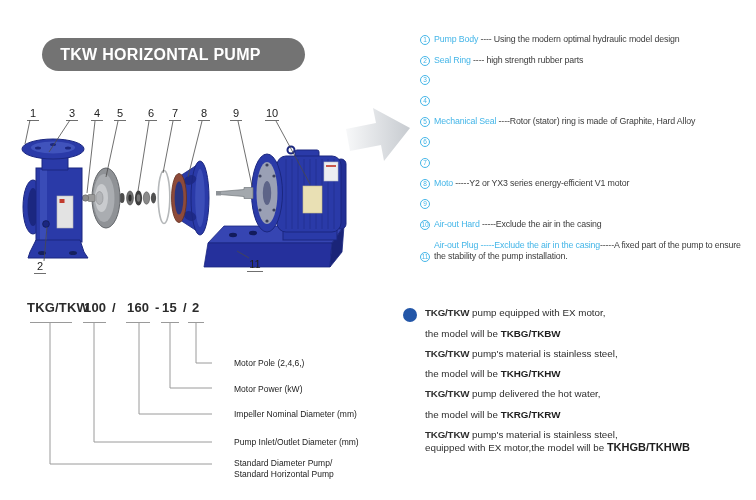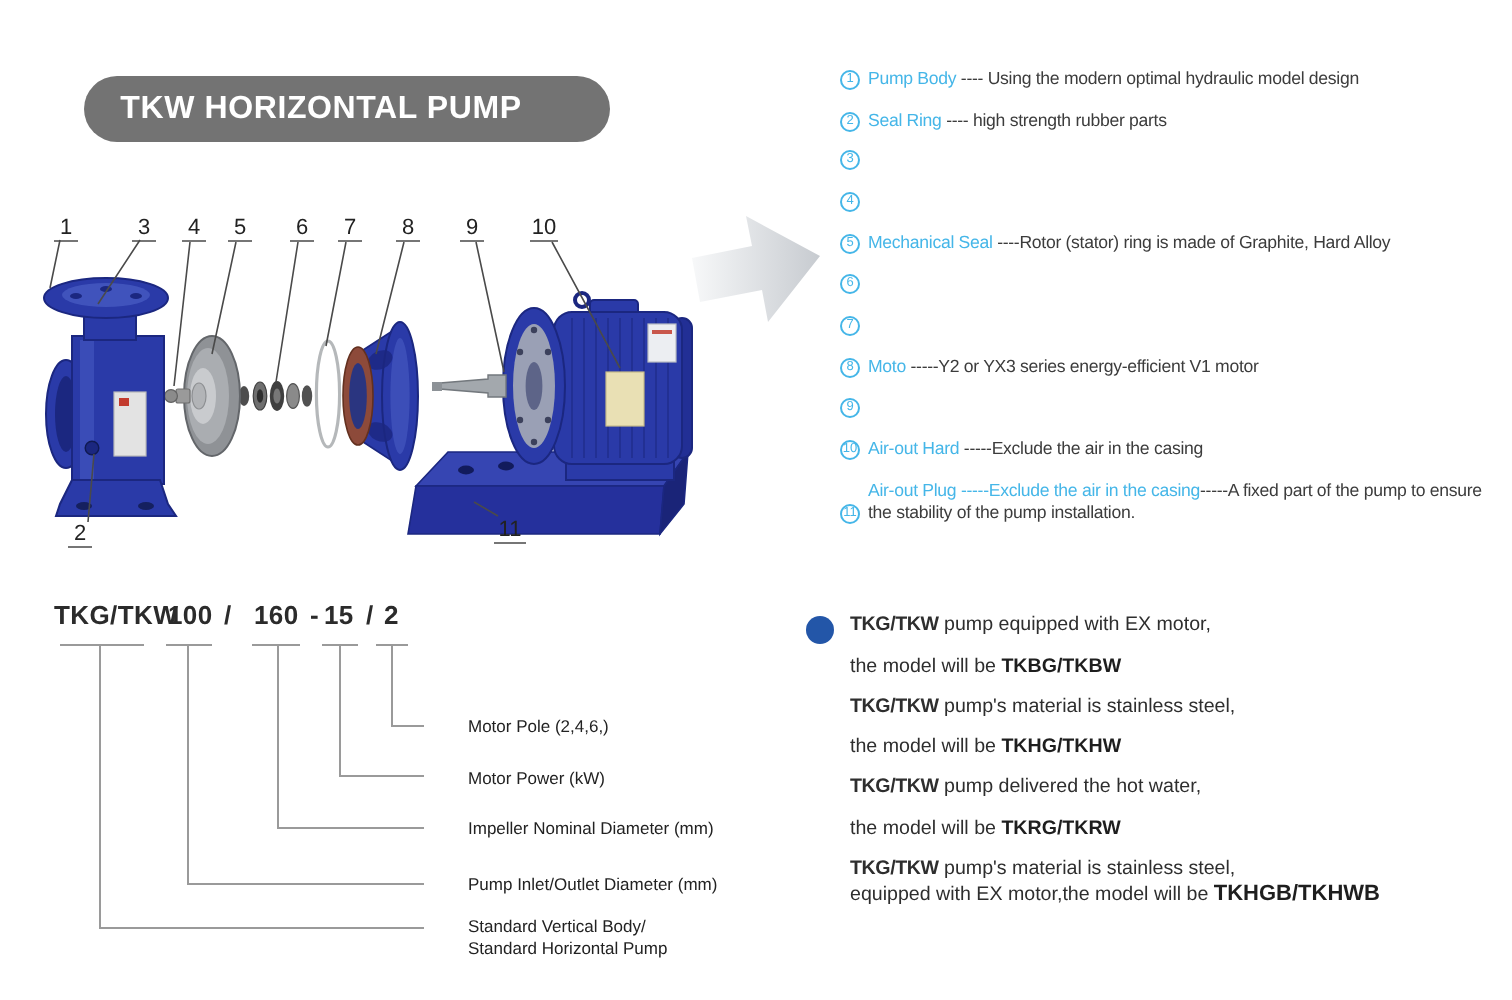--- a/index.html
+++ b/index.html
@@ -230,21 +230,21 @@
         <path d="M139,322.5 V414 H212"></path>
         <path d="M170,322.5 V388 H212"></path>
         <path d="M196,322.5 V363 H212"></path>
       </g>
     </svg>
 
     <span class="clabel" style="top:358px">Motor Pole (2,4,6,)</span>
     <span class="clabel" style="top:384px">Motor Power (kW)</span>
     <span class="clabel" style="top:409px">Impeller Nominal Diameter (mm)</span>
     <span class="clabel" style="top:437px">Pump Inlet/Outlet Diameter (mm)</span>
-    <span class="clabel" style="top:458px">Standard Vertical Body/</span>
+    <span class="clabel" style="top:458px">Standard Diameter Pump/</span>
     <span class="clabel" style="top:469px">Standard Horizontal Pump</span>
   </div>
 
   <div>
     <span class="bullet"></span>
     <div class="vline" style="top:307px"><span class="vmodel">TKG/TKW</span><span> pump equipped with EX motor,</span></div>
     <div class="vline" style="top:328px"><span>the model will be </span><span class="vcode">TKBG/TKBW</span></div>
     <div class="vline" style="top:348px"><span class="vmodel">TKG/TKW</span><span> pump's material is stainless steel,</span></div>
     <div class="vline" style="top:368px"><span>the model will be </span><span class="vcode">TKHG/TKHW</span></div>
     <div class="vline" style="top:388px"><span class="vmodel">TKG/TKW</span><span> pump delivered the hot water,</span></div>

